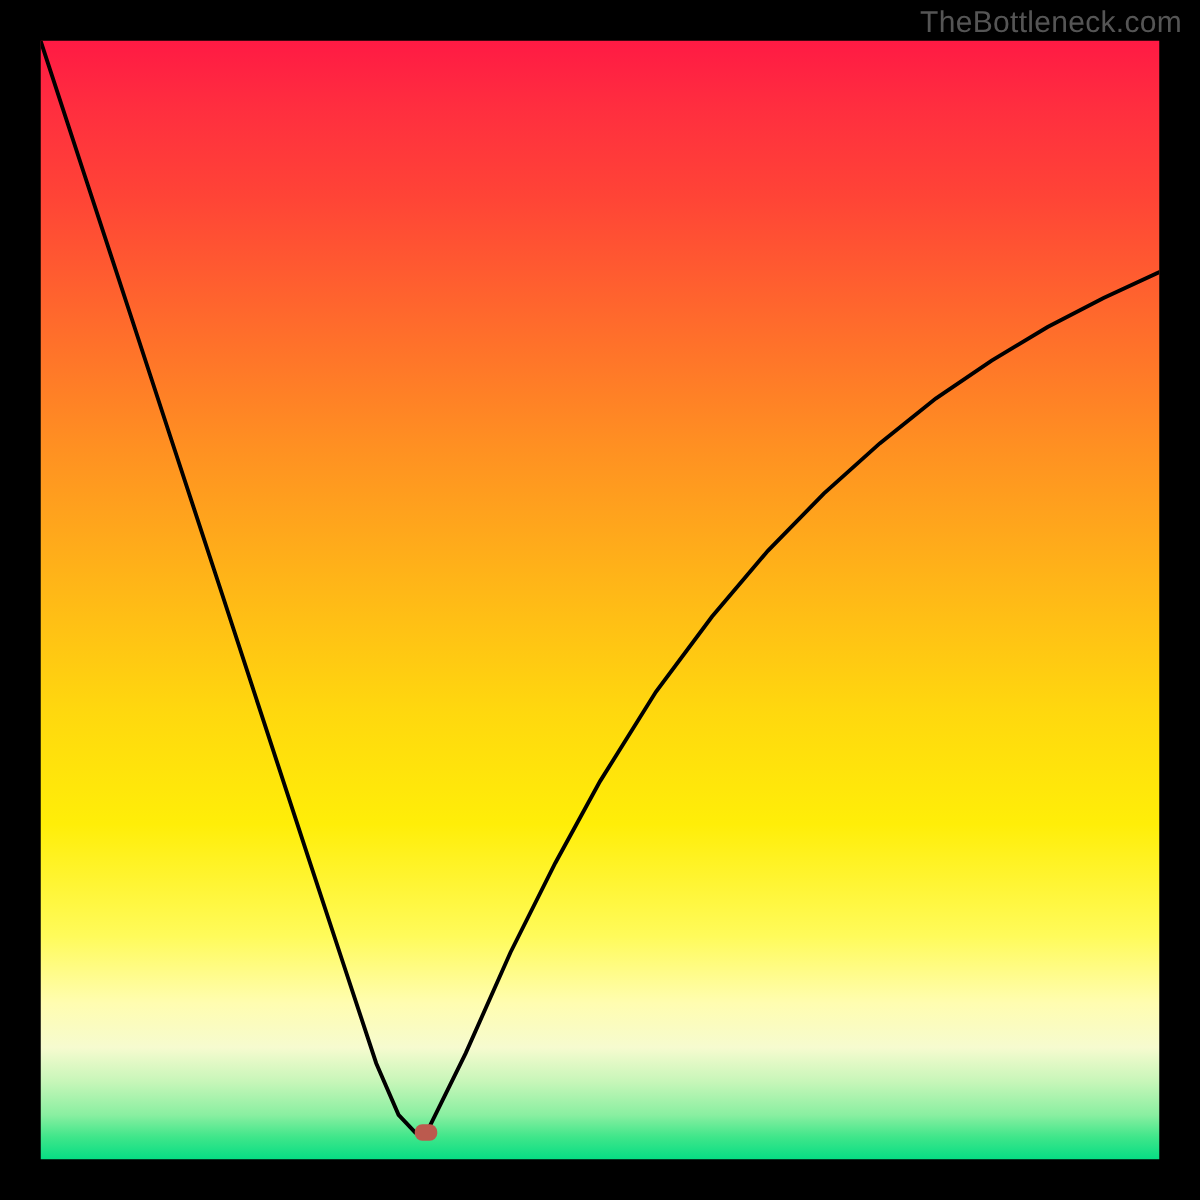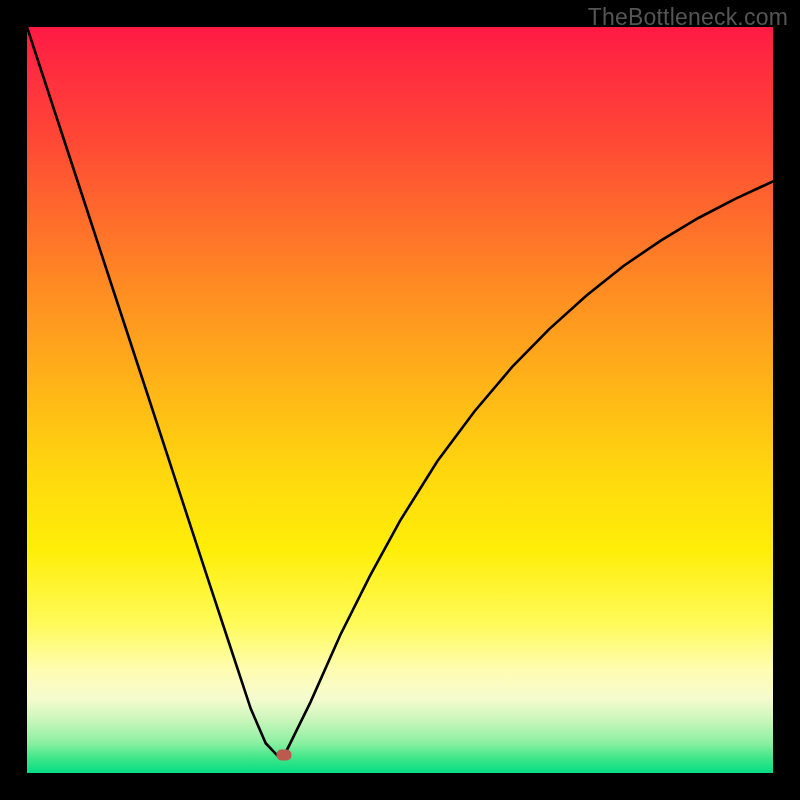--- a/index.html
+++ b/index.html
@@ -15,21 +15,21 @@
     position: relative;
     width: 800px;
     height: 800px;
     background: #000;
   }
   .watermark {
     position: absolute;
     top: 4px;
     right: 12px;
     color: #555;
-    font-size: 23px;
+    font-size: 20px;
     font-weight: 500;
     letter-spacing: 0.2px;
     z-index: 5;
   }
   .plot-area {
     position: absolute;
     left: 27px;
     top: 27px;
     width: 746px;
     height: 746px;

